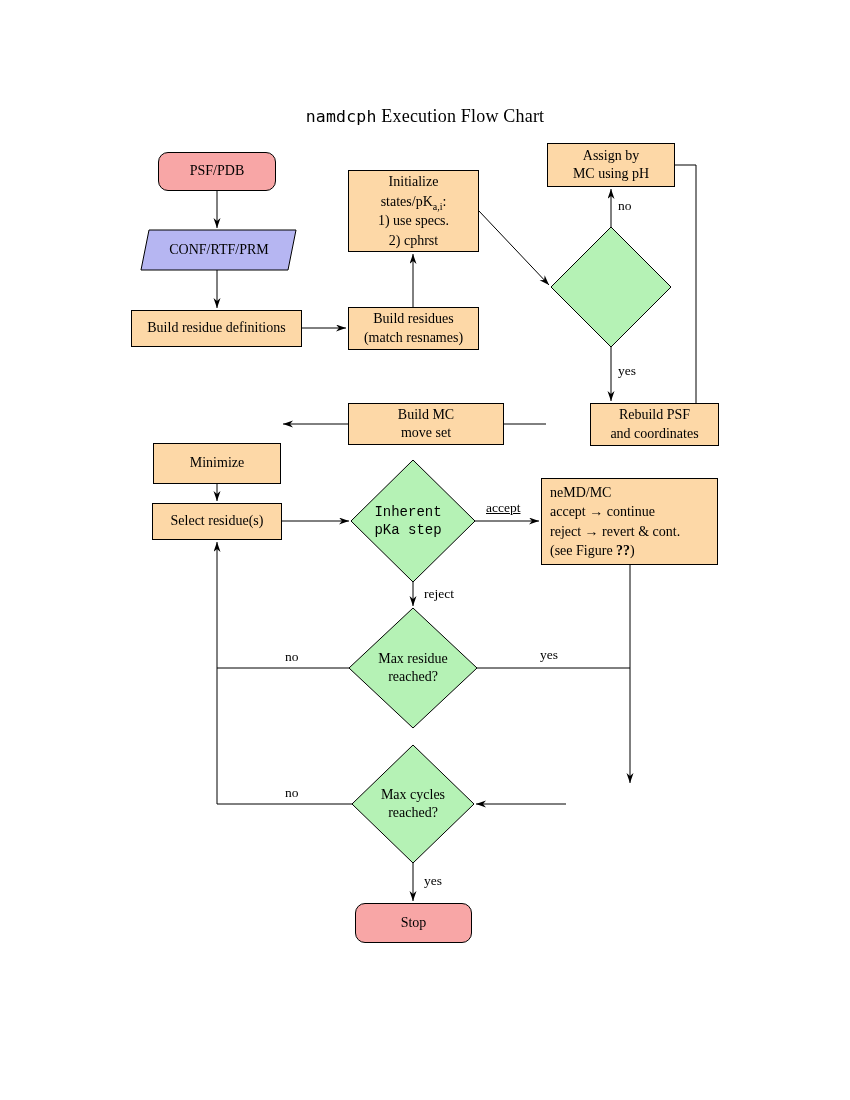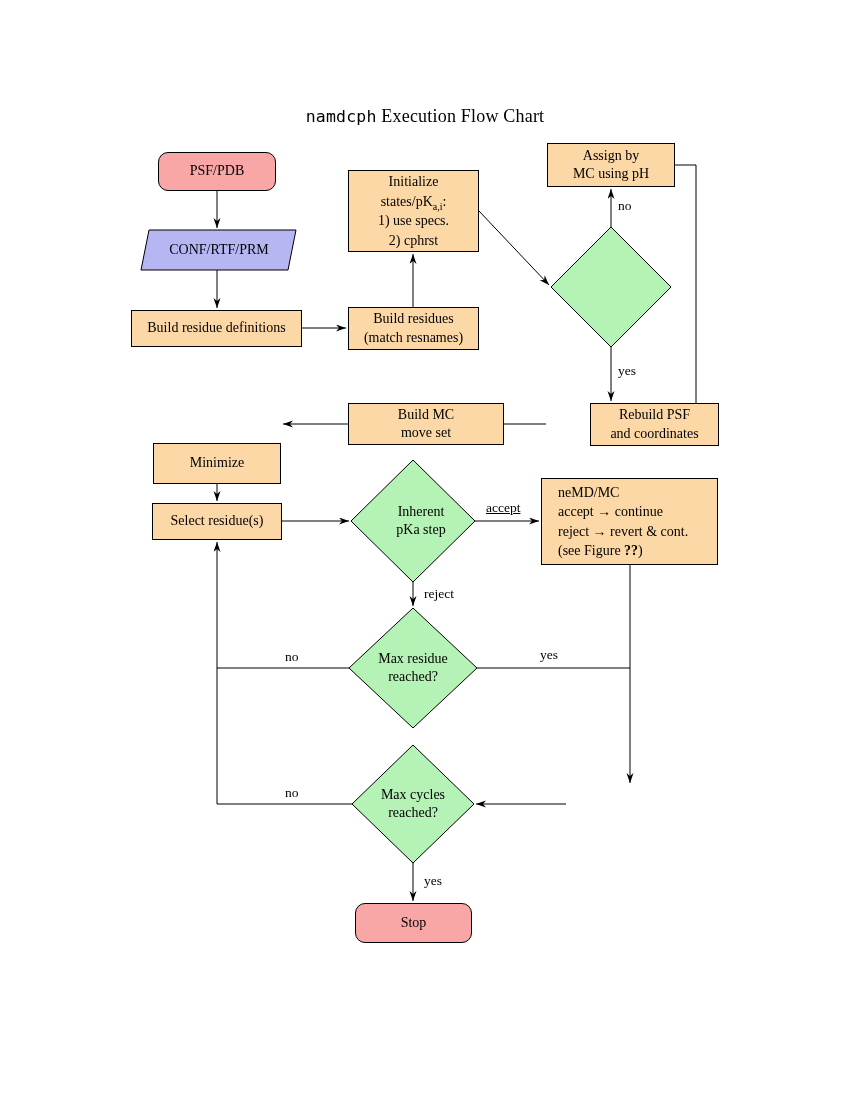--- a/index.html
+++ b/index.html
@@ -19,21 +19,21 @@
   .shape.purple{fill:var(--color-purple);}
   .node{
     position:absolute;box-sizing:border-box;display:flex;align-items:center;justify-content:center;
     font-size:14px;line-height:18.5px;text-align:center;
   }
   .node.box{background:var(--color-orange);border:1px solid var(--color-border);}
   .node.pink{background:var(--color-pink);border:1px solid var(--color-border);border-radius:10px;}
   .node .txt{white-space:pre-line;}
   .node.overlay{background:transparent;border:none;}
   .node.leftcol{flex-direction:column;align-items:flex-start;justify-content:center;
-    padding:0 0 0 16px;text-align:left;line-height:19.5px;}
+    padding:0 0 0 8px;text-align:left;line-height:19.5px;}
   .node.col{flex-direction:column;align-items:center;justify-content:center;line-height:19.5px;}
   sub{font-size:10px;line-height:0;}
   .elabel{position:absolute;font-size:13.5px;line-height:15px;}
 </style>
 </head>
 <body>
 
 <div class="canvas">
 
   <div class="title"><span class="mono">namdcph</span><span> Execution Flow Chart</span></div>
@@ -114,21 +114,21 @@
   </div>
 
   <div class="node box" style="left:153px;top:403px;width:128px;height:41px;margin-top:40px;">
     <span class="txt">Minimize</span>
   </div>
 
   <div class="node box" style="left:152px;top:503px;width:130px;height:37px;">
     <span class="txt">Select residue(s)</span>
   </div>
 
-  <div class="node overlay" style="left:359px;top:495px;width:124px;height:52px;">
+  <div class="node overlay" style="left:346px;top:495px;width:124px;height:52px;font-family:Liberation Mono, monospace;">
     <span class="txt">Inherent
 pKa step</span>
   </div>
 
   <div class="node box leftcol" style="left:541px;top:478px;width:177px;height:87px;">
     <span>neMD/MC</span>
     <span>accept → continue</span>
     <span>reject → revert &amp; cont.</span>
     <span><span>(see Figure </span><b>??</b><span>)</span></span>
   </div>

